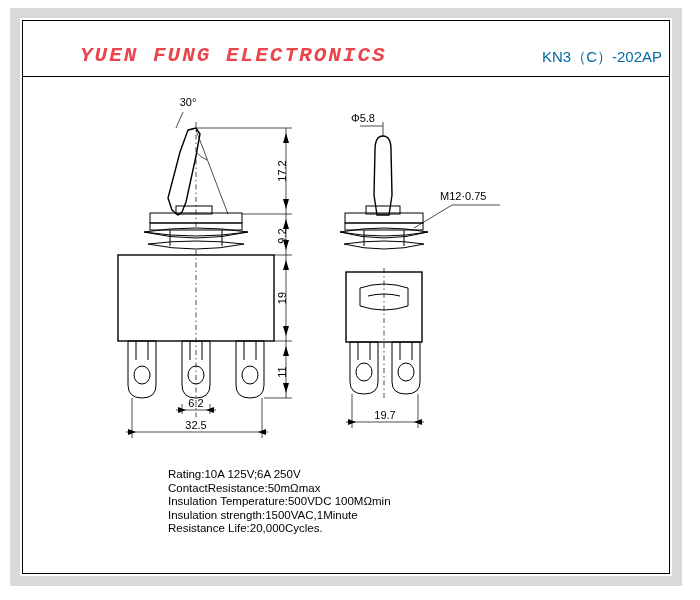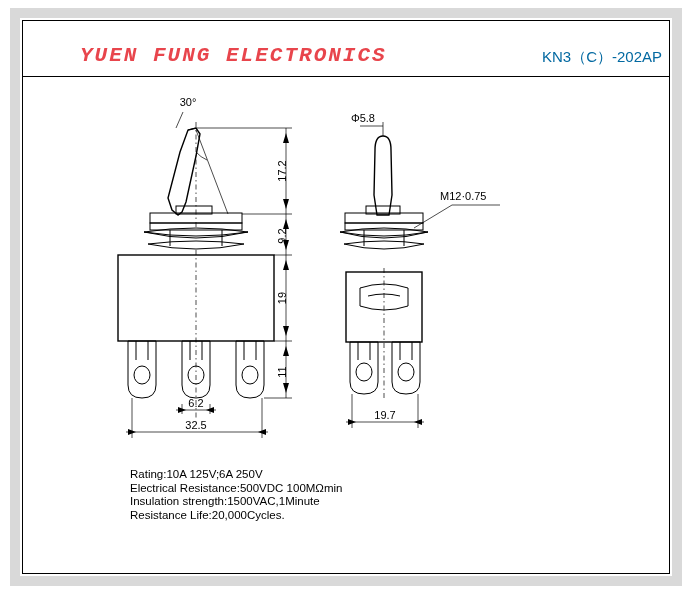--- a/index.html
+++ b/index.html
@@ -75,21 +75,21 @@
   .specs {
     position: absolute;
     left: 130px;
     top: 468px;
     font-family: "Liberation Sans", sans-serif;
     font-size: 11.5px;
     line-height: 13.5px;
     color: #000000;
     white-space: nowrap;
   }
-  .specs div { white-space: nowrap; }
+  .specs div { white-space: nowrap; margin-left: 38px; }
 
   svg { position: absolute; left: 0; top: 0; }
   .ln { stroke: #000; stroke-width: 1; fill: none; }
   .ln-th { stroke: #000; stroke-width: 1.4; fill: none; }
   .dim { stroke: #000; stroke-width: 0.7; fill: none; }
   .dash { stroke: #000; stroke-width: 0.7; fill: none; stroke-dasharray: 5 3 1.5 3; }
   .txt { font-family: "Liberation Sans", sans-serif; font-size: 11px; fill: #000; }
   .txt-v { font-family: "Liberation Sans", sans-serif; font-size: 11px; fill: #000; }
 </style>
 </head>
@@ -238,18 +238,19 @@
       <line class="dim" x1="418" y1="394" x2="418" y2="428"></line>
       <line class="dim" x1="346" y1="422" x2="424" y2="422"></line>
       <polygon points="356,422 348,419 348,425" fill="#000"></polygon>
       <polygon points="414,422 422,419 422,425" fill="#000"></polygon>
       <text class="txt" x="385" y="419" text-anchor="middle">19.7</text>
     </g>
   </svg>
 
   <div class="specs">
     <div>Rating:10A 125V;6A 250V</div>
-    <div>Electrical Resistance:500VDC 100MΩmin</div>
+    <div>ContactResistance:50mΩmax</div>
+    <div>Insulation Temperature:500VDC 100MΩmin</div>
     <div>Insulation strength:1500VAC,1Minute</div>
     <div>Resistance Life:20,000Cycles.</div>
   </div>
 
 </div>
 
 </body></html>

